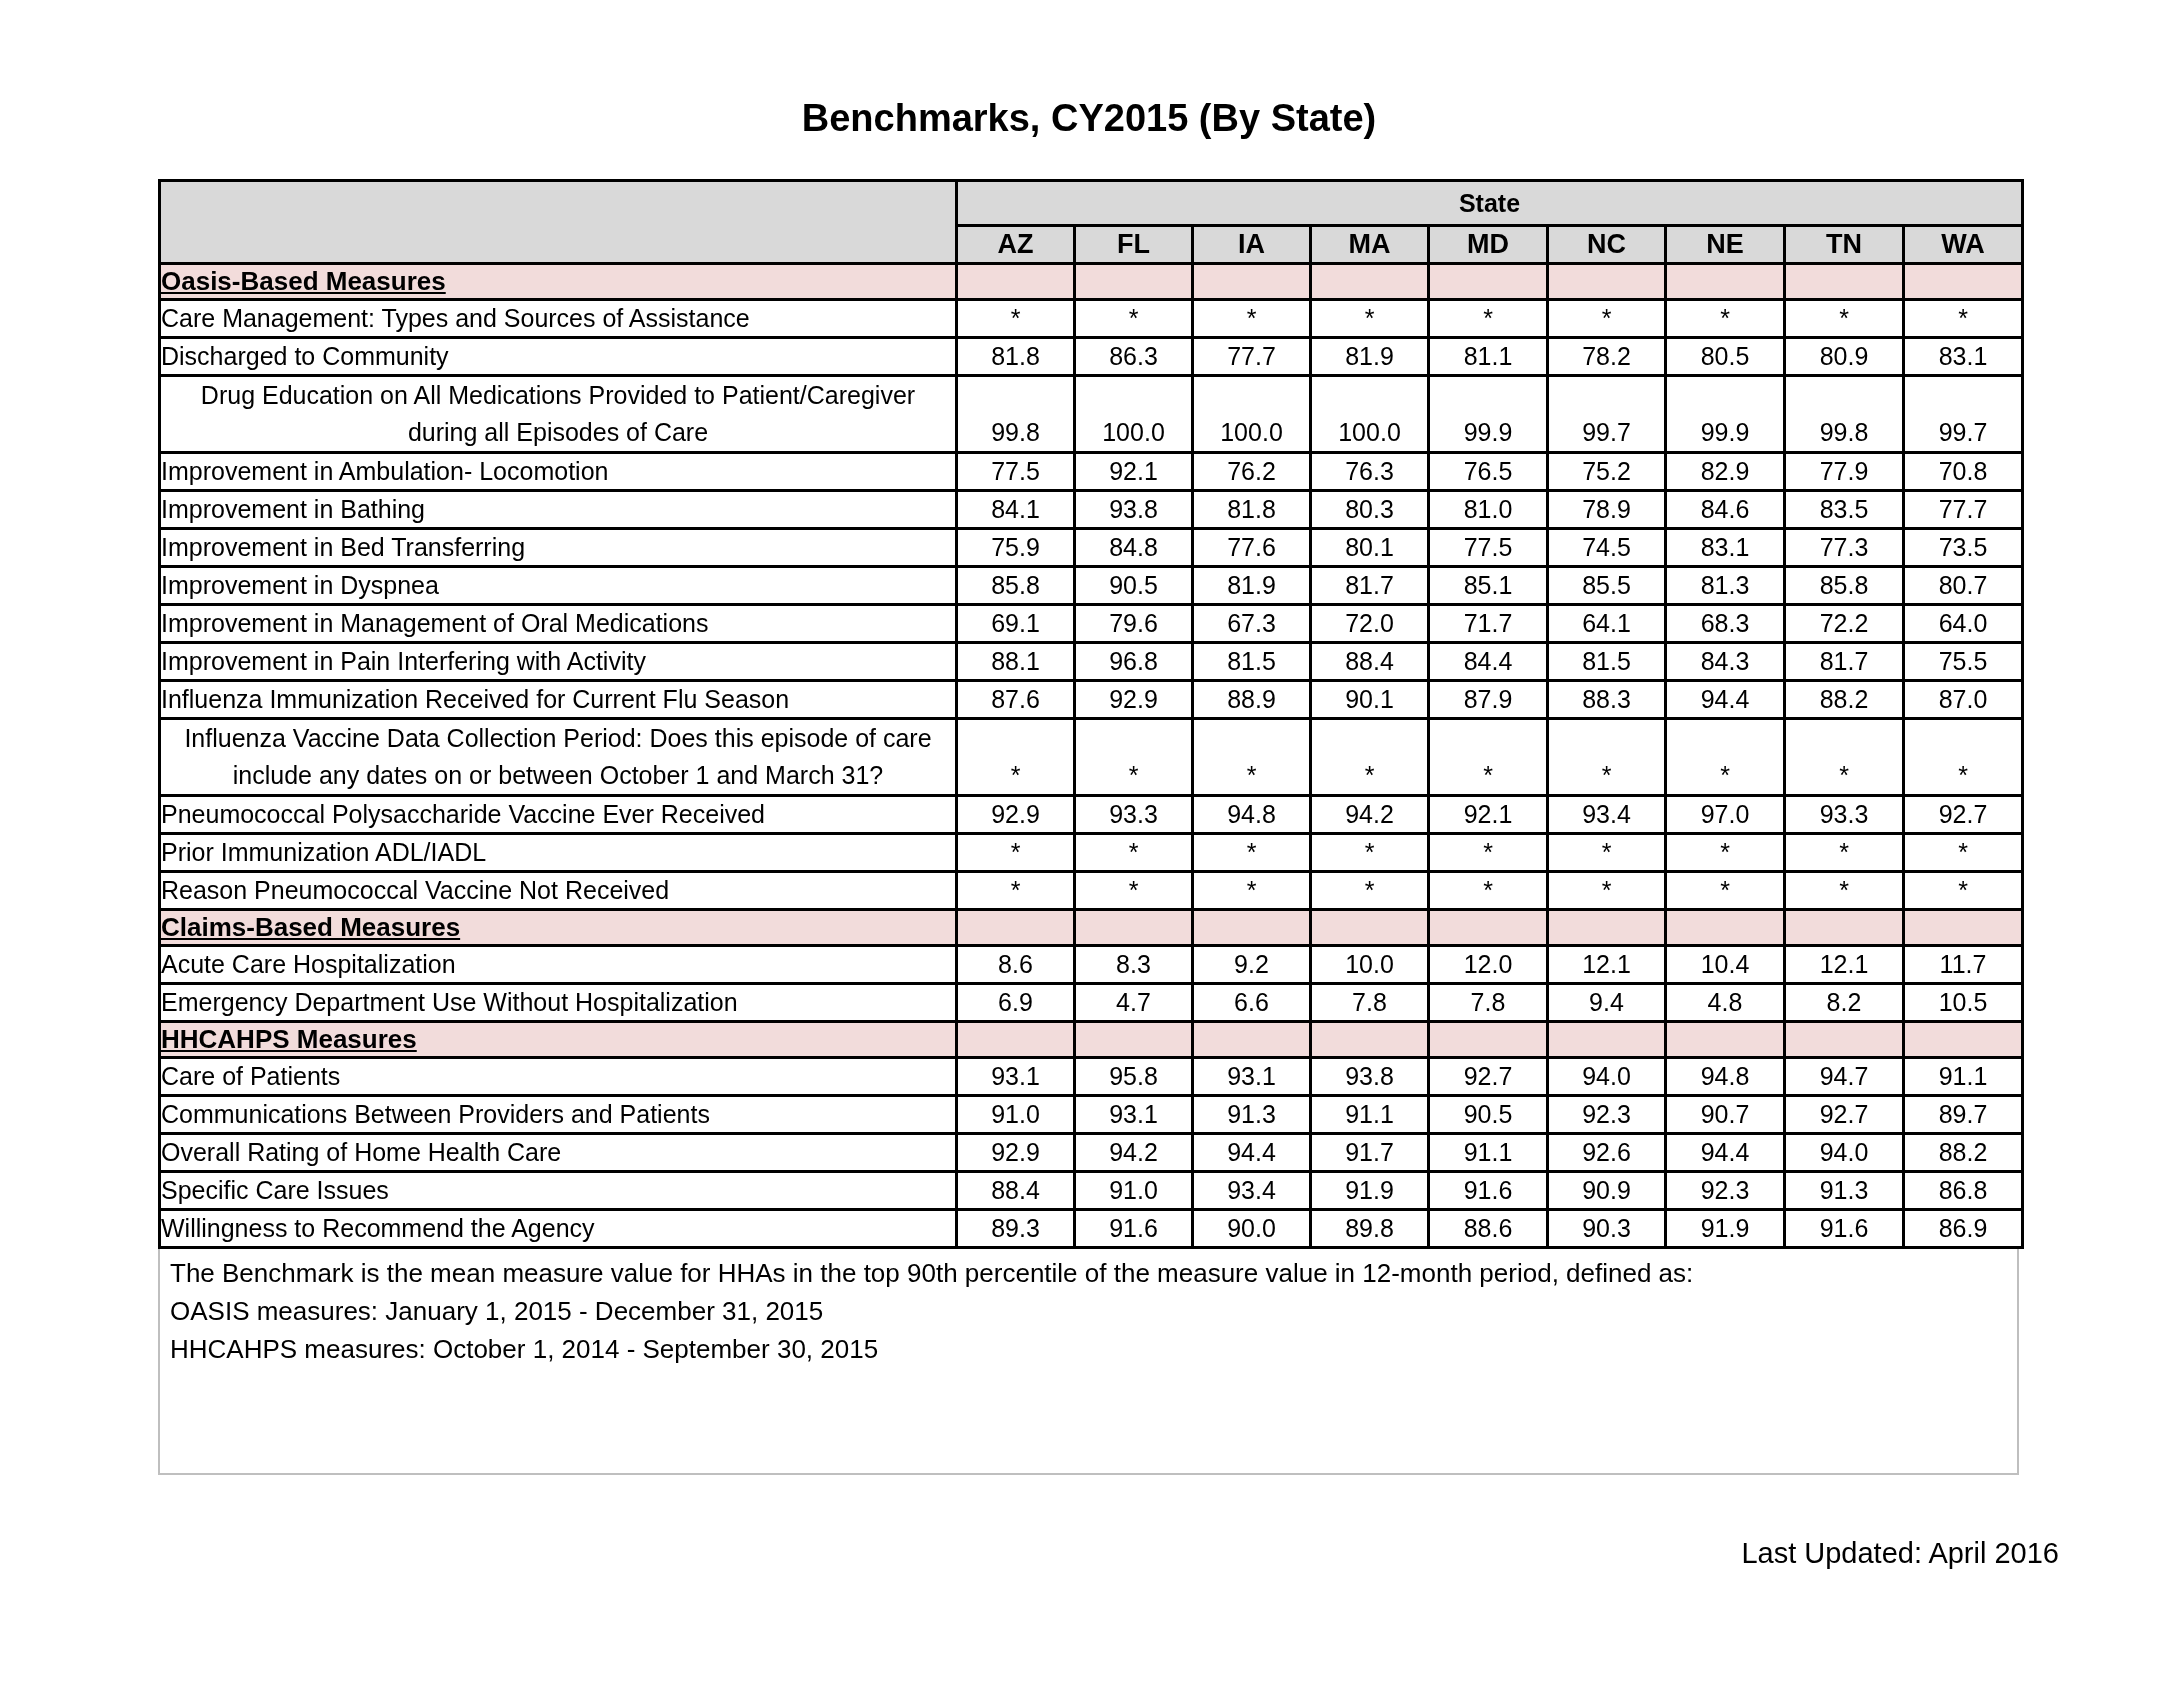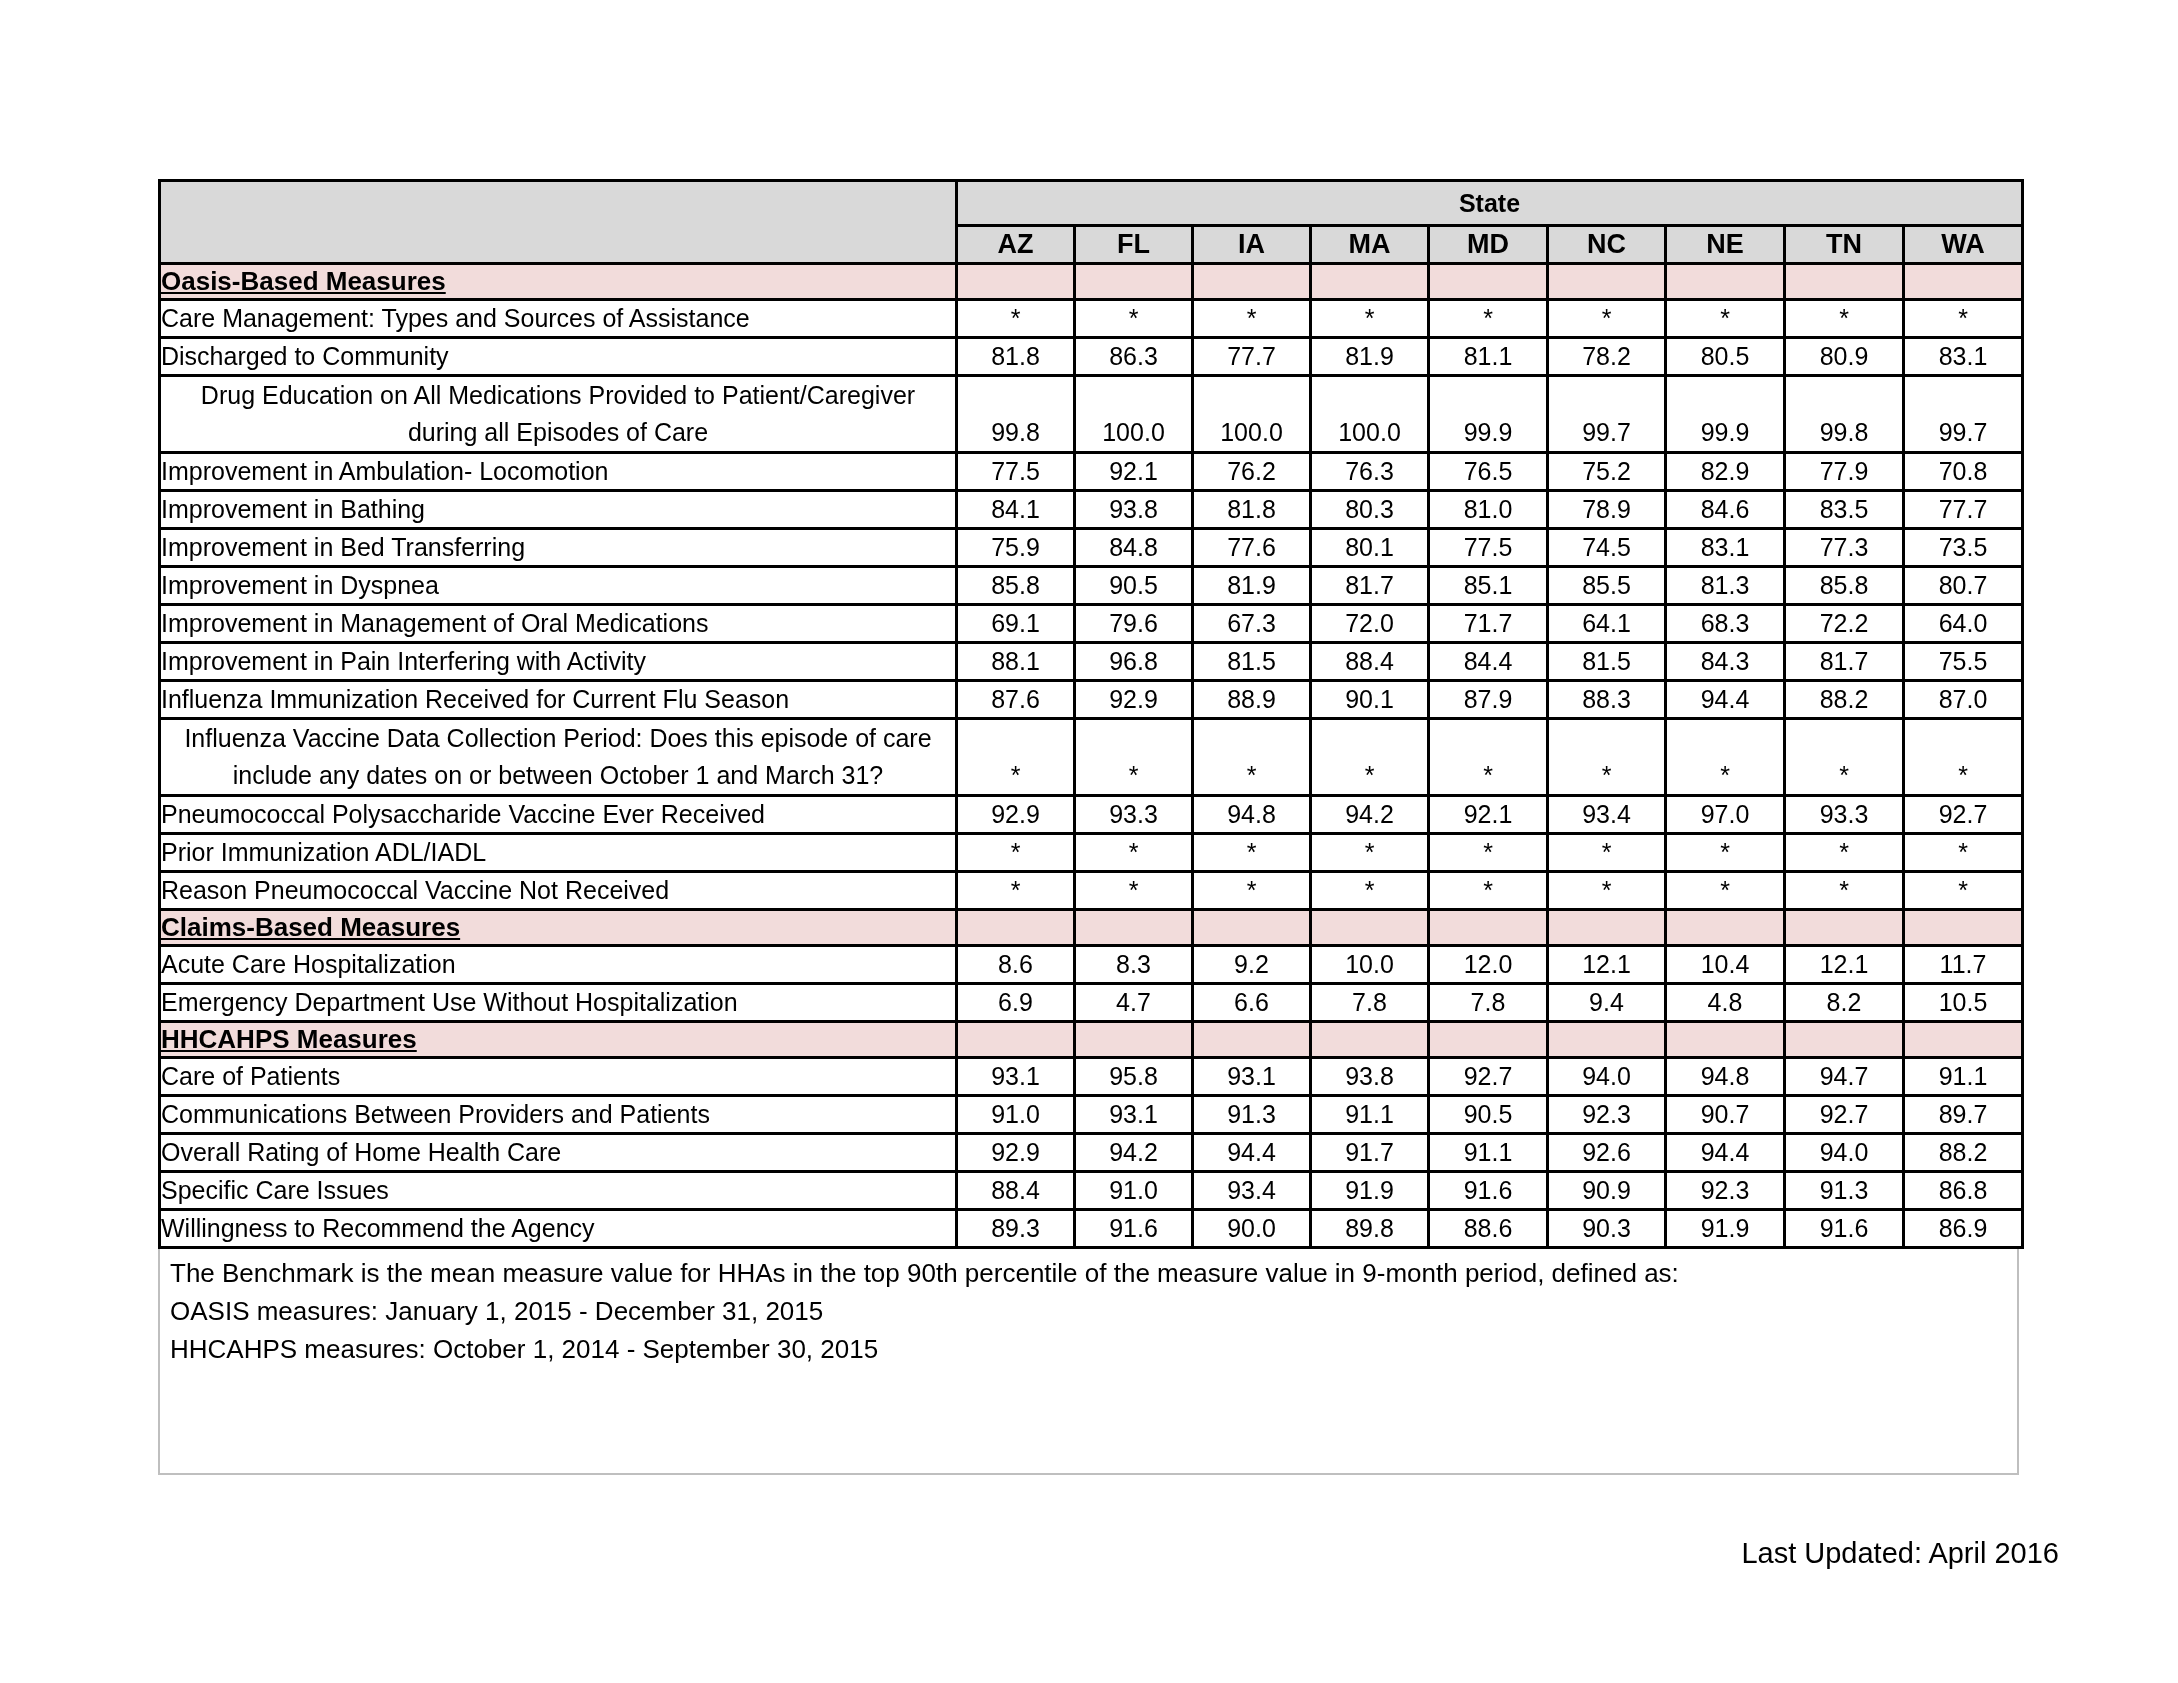--- a/index.html
+++ b/index.html
@@ -66,20 +66,21 @@
     left: 158px;
     width: 1901px;
     text-align: right;
     font-size: 29px;
   }
 </style>
 </head>
 <body>
 
 <div class="page">
+  <div class="title">Benchmarks, CY2015 (By State)</div>
 
   <div class="content">
     <table class="bench">
       <colgroup>
         <col style="width:797px">
         <col style="width:118px">
           <col style="width:118px">
           <col style="width:118px">
         <col style="width:118px">
           <col style="width:119px">
@@ -393,21 +394,21 @@
             <td class="val">88.6</td>
             <td class="val">90.3</td>
             <td class="val">91.9</td>
             <td class="val">91.6</td>
             <td class="val">86.9</td>
           </tr>
         </tbody>
     </table>
 
     <div class="footbox">
-        <div class="fline">The Benchmark is the mean measure value for HHAs in the top 90th percentile of the measure value in 9-month period, defined as:</div>
+        <div class="fline">The Benchmark is the mean measure value for HHAs in the top 90th percentile of the measure value in 12-month period, defined as:</div>
         <div class="fline">OASIS measures: January 1, 2015 - December 31, 2015</div>
         <div class="fline">HHCAHPS measures: October 1, 2014 - September 30, 2015</div>
         <div class="fline"></div>
       </div>
   </div>
 
   <div class="updated">Last Updated: April 2016</div>
 </div>
 
 

